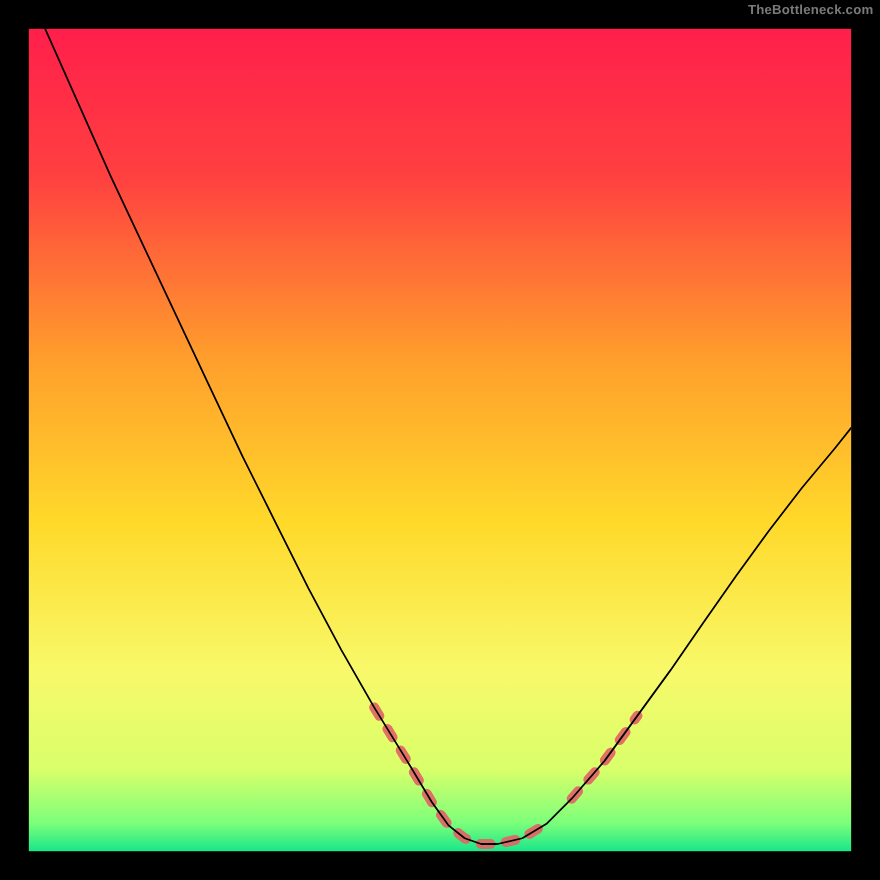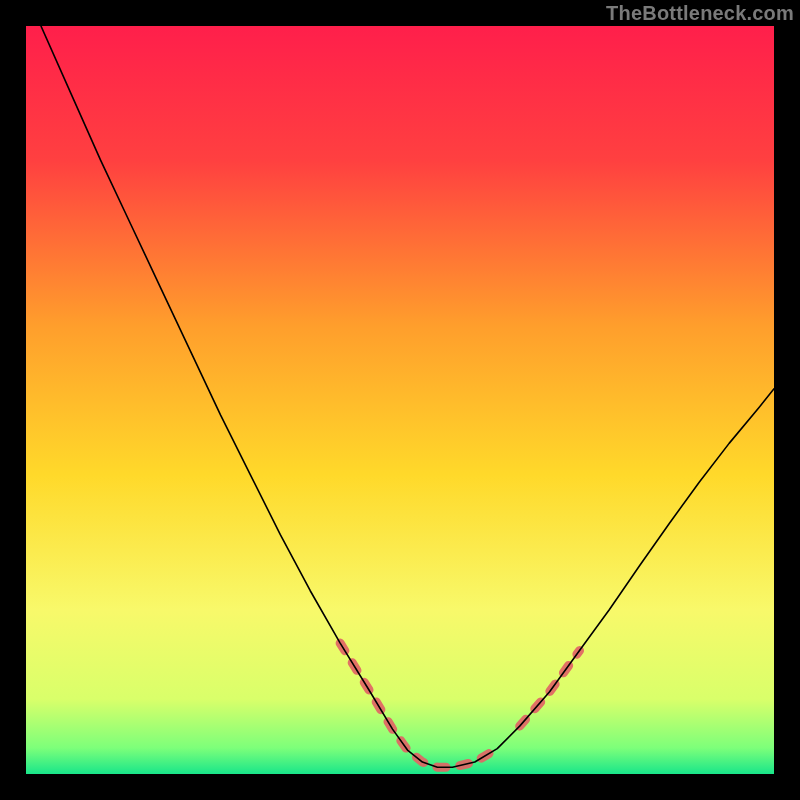--- a/index.html
+++ b/index.html
@@ -17,21 +17,21 @@
     top: 0;
     width: 800px;
     height: 800px;
     background: #000;
   }
   .watermark {
     position: absolute;
     top: 2px;
     right: 6px;
     color: #7a7a7a;
-    font-size: 20px;
+    font-size: 12px;
     font-weight: 600;
     letter-spacing: 0.2px;
     user-select: none;
   }
   .plot-wrap {
     position: absolute;
     left: 26px;
     top: 26px;
     width: 748px;
     height: 748px;

